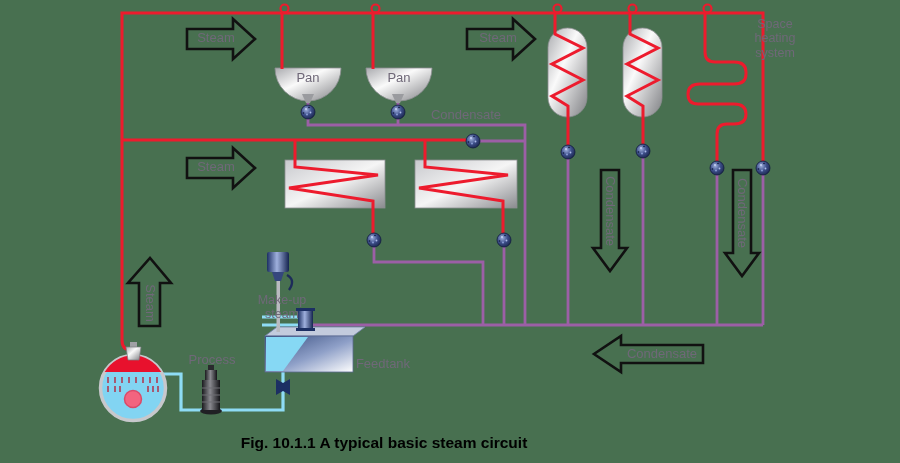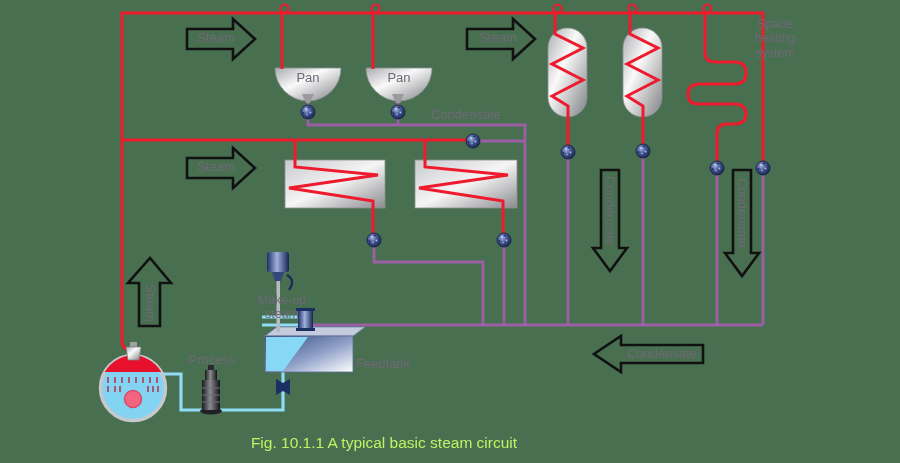--- a/index.html
+++ b/index.html
@@ -25,22 +25,22 @@
     color:#6f6878;
     font-size:13px;
     white-space:nowrap;
     transform:translate(-50%,-50%) rotate(90deg);
     transform-origin:center center;
   }
   .caption{
     position:absolute;
     left:0;top:434px;width:768px;
     text-align:center;
-    color:#bef264;
-    font-weight:normal;
+    color:#000000;
+    font-weight:bold;
     font-size:15.5px;
   }
 </style>
 </head>
 <body>
 
 <div class="stage">
 
 <svg width="900" height="463" viewBox="0 0 900 463">
   <defs>

